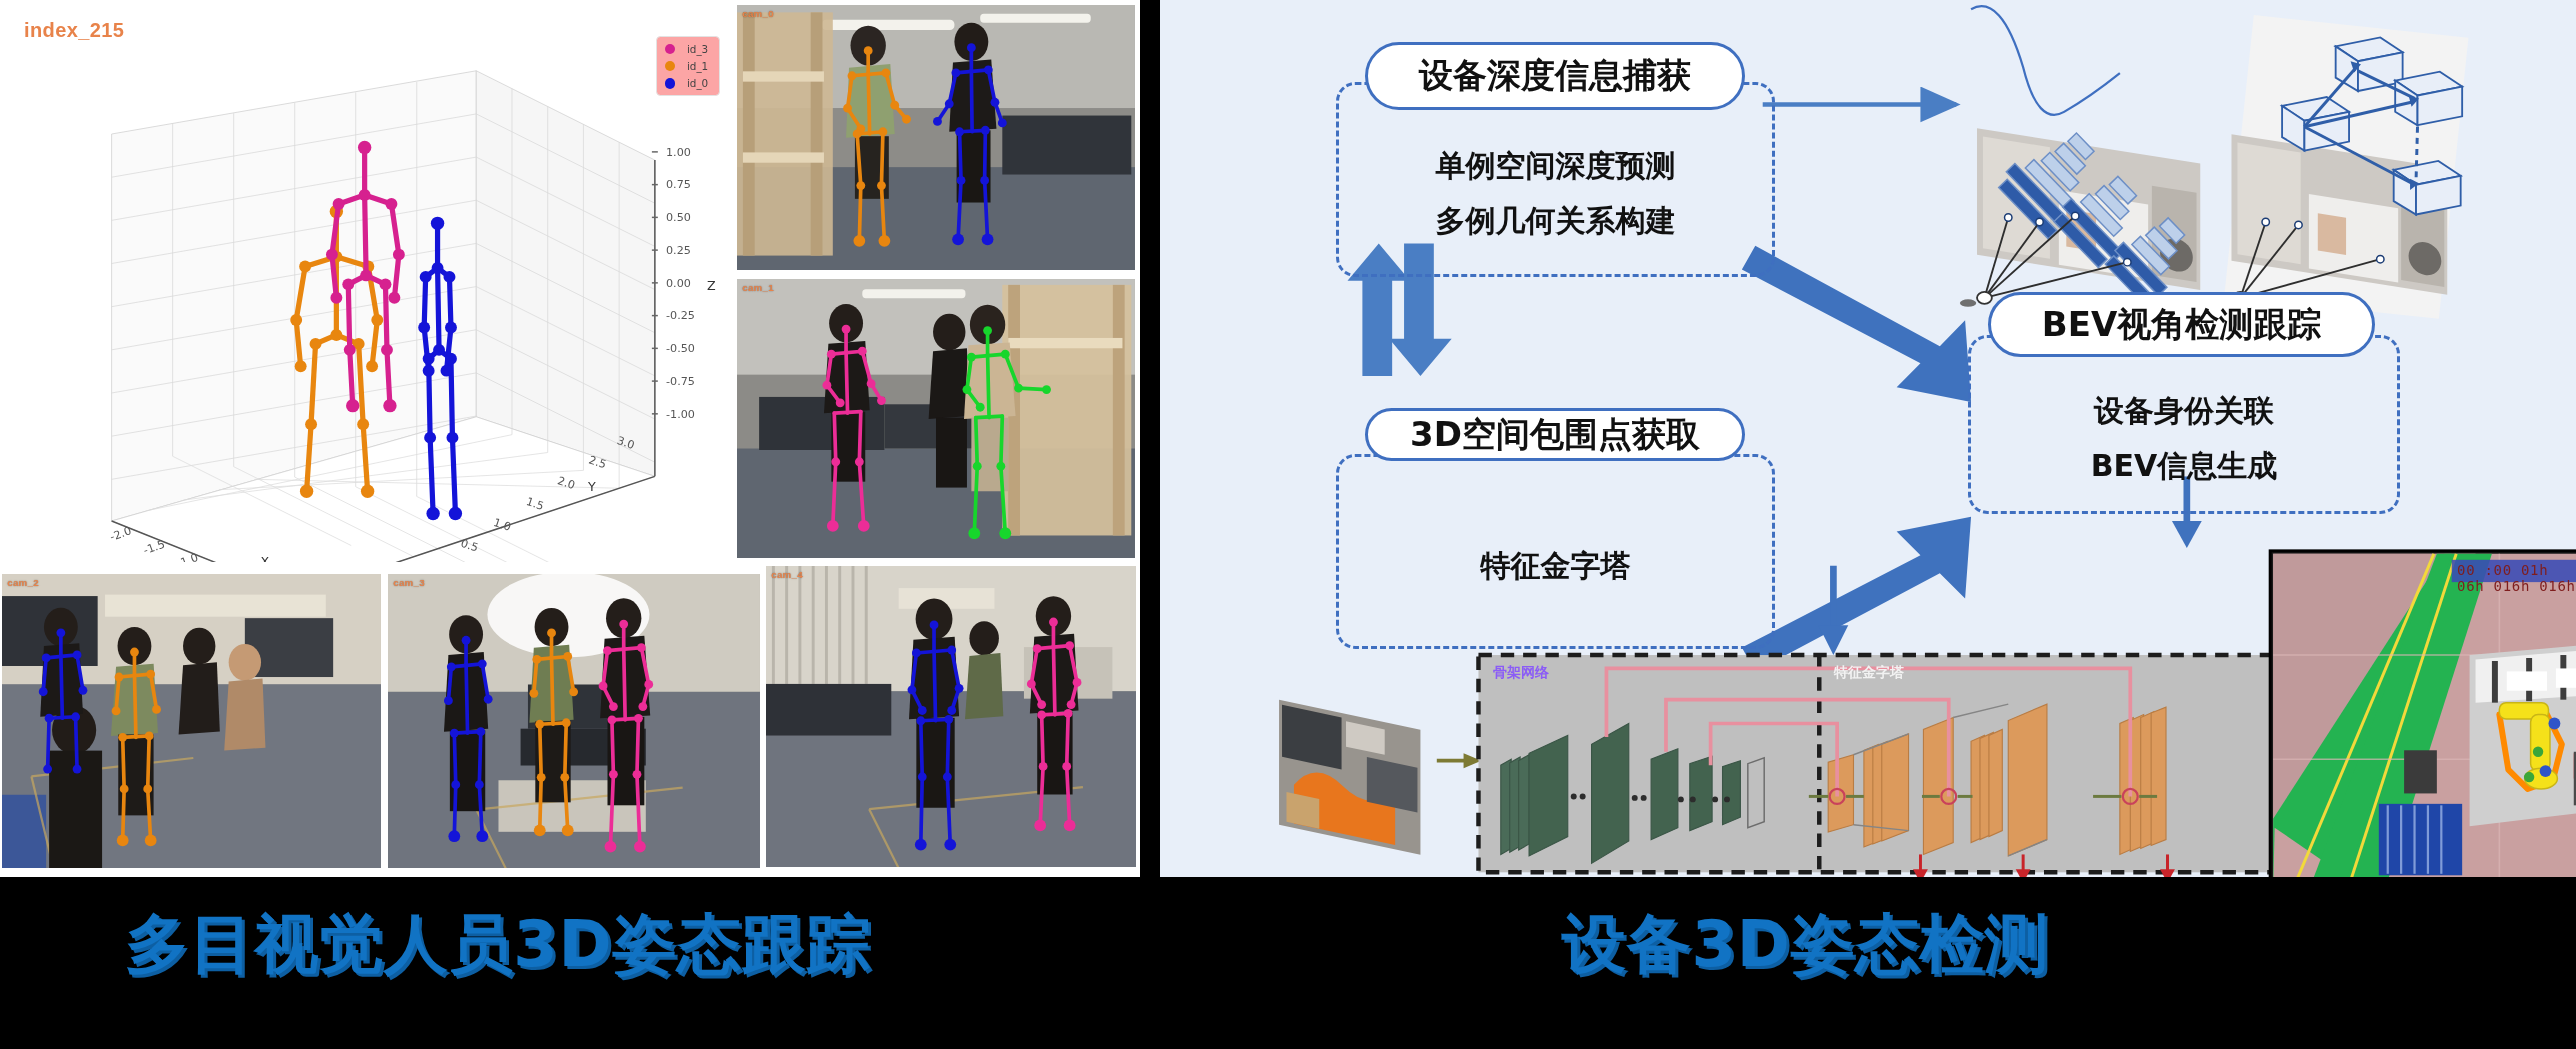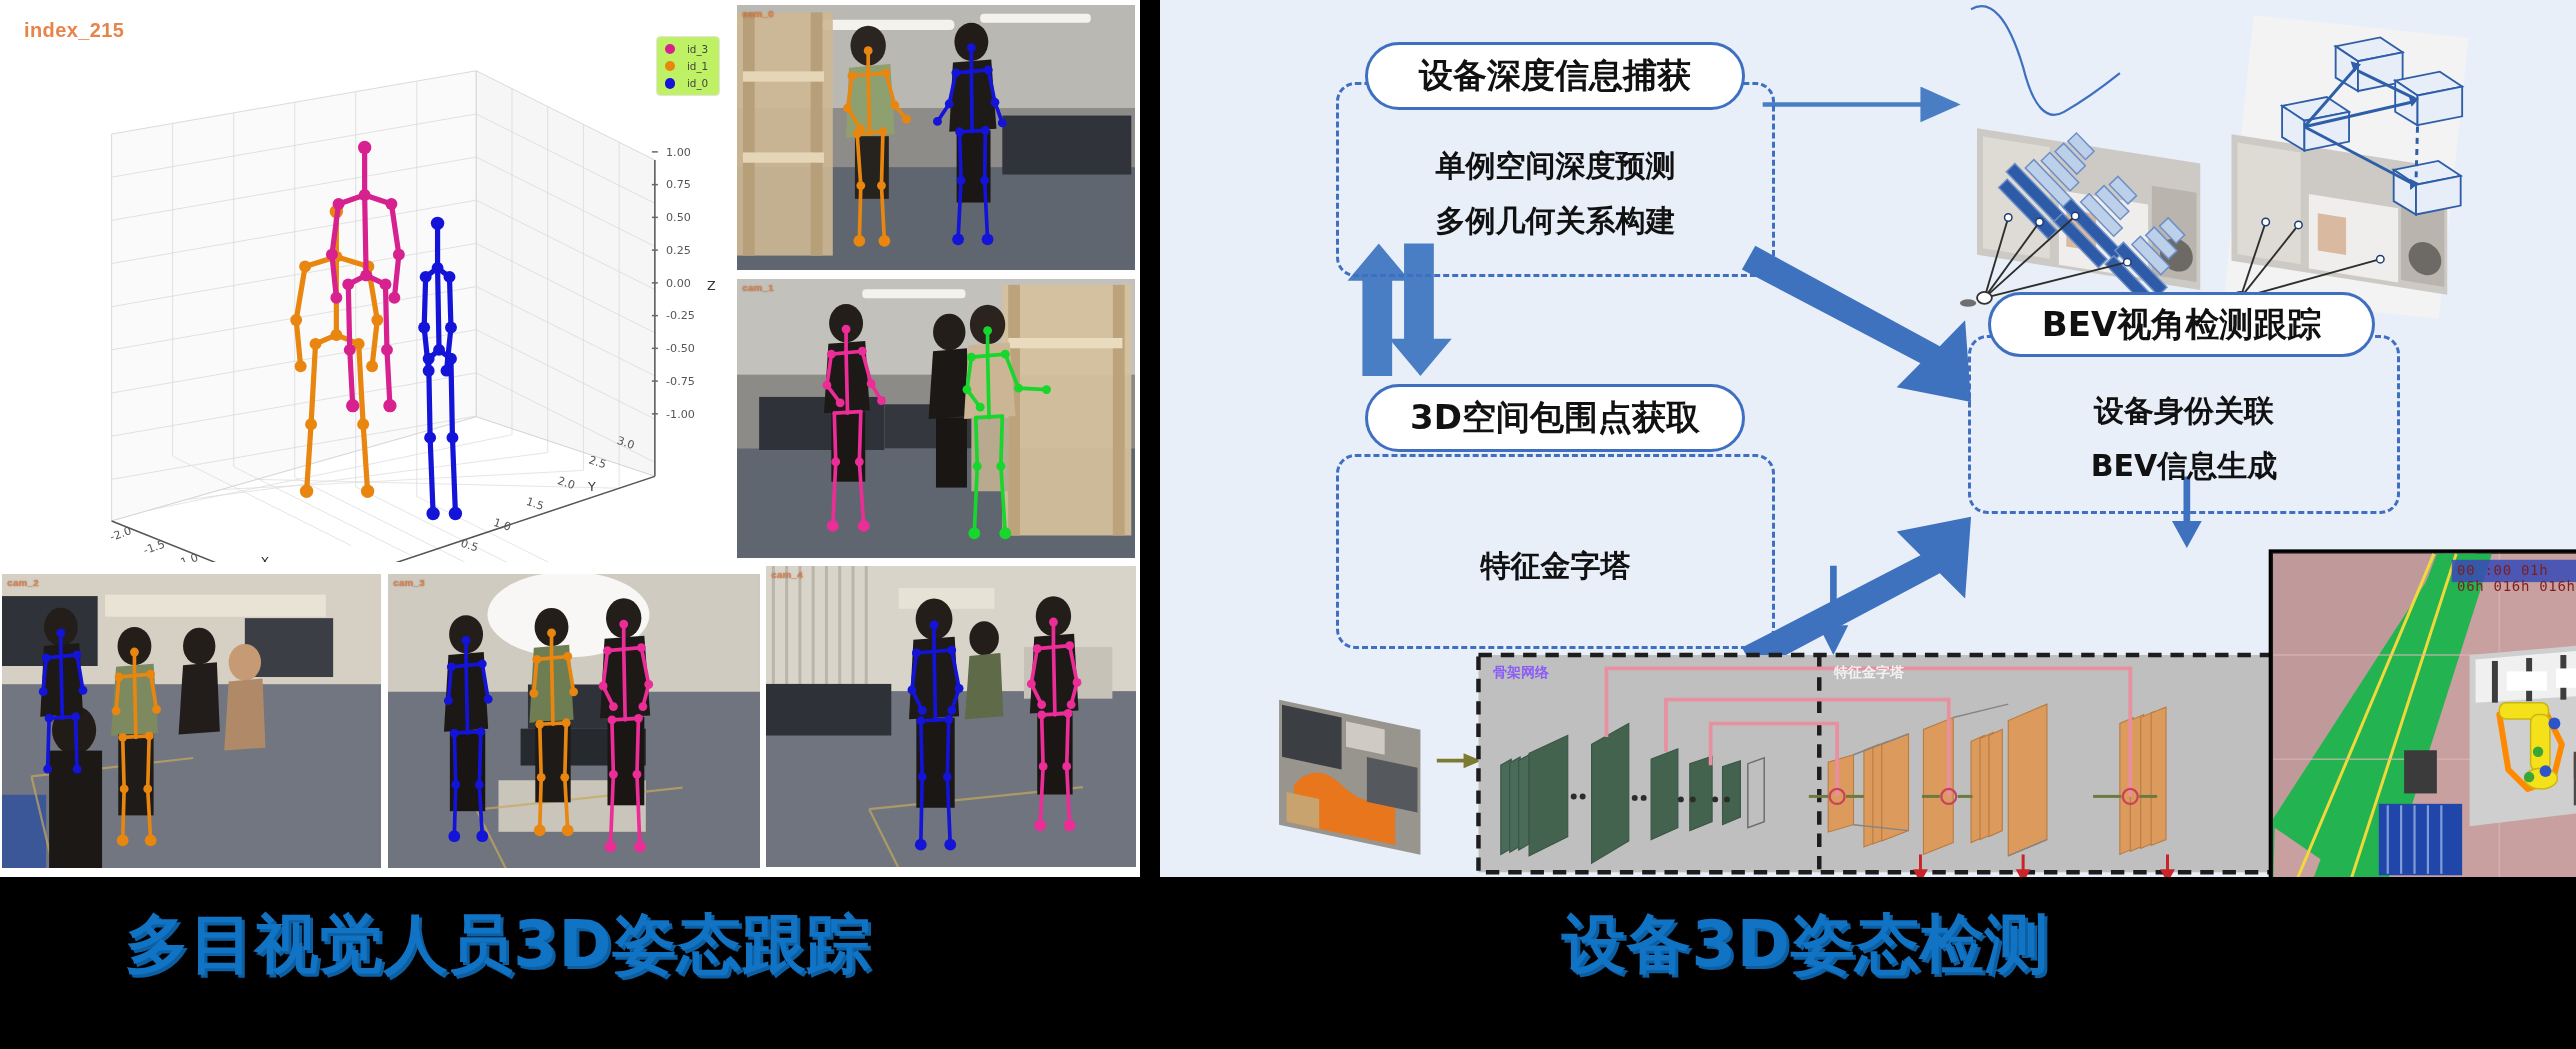--- a/index.html
+++ b/index.html
@@ -20,21 +20,21 @@
   #plot3d {
     position: absolute; left: 0; top: 0; width: 733px; height: 562px;
     background: #ffffff; overflow: hidden;
   }
   #plot-title {
     position: absolute; left: 24px; top: 19.4px;
     font-size: 20px; font-weight: 600; color: #e8834a; letter-spacing: 0.4px;
   }
   #plot-legend {
     position: absolute; right: 13.4px; top: 36px;
-    background: #bef264; border: 0.7px solid #e3e3e3; border-radius: 4.5px;
+    background: #fca5a5; border: 0.7px solid #e3e3e3; border-radius: 4.5px;
     padding: 6px 10.4px 6px 7.4px; display: flex; flex-direction: column; gap: 5.2px;
   }
   .legend-row { display: flex; align-items: center; gap: 12px; }
   .legend-dot { width: 10.4px; height: 10.4px; border-radius: 50%; flex: 0 0 auto; }
   .legend-label { font-size: 10.4px; color: #444; font-family: "DejaVu Sans", sans-serif; }
   #plot-canvas { position: absolute; left: 0; top: 0; width: 733px; height: 562px; }
 
   
   .photo { position: absolute; overflow: hidden; background: #7f1d1d; border: 2.2px solid #fff; }
   .ph-label {
@@ -1107,21 +1107,21 @@
     </svg>
 
     <div class="group-box" style="left:176px; top:82px; width:439px; height:195px;"></div>
     <div class="pill" style="left:205px; top:36px; width:380px; height:68px; font-size:34px;margin-top:6px;">设备深度信息捕获</div>
     <div class="gb-lines" style="left:176px; top:116px; width:439px; height:156px; font-size:30px;">
       <span>单例空间深度预测</span>
       <span>多例几何关系构建</span>
     </div>
 
     <div class="group-box" style="left:176px; top:454px; width:439px; height:195px;"></div>
-    <div class="pill" style="left:205px; top:384px; width:380px; height:68px; font-size:34px;">3D空间包围点获取</div>
+    <div class="pill" style="left:205px; top:408px; width:380px; height:53px; font-size:34px;">3D空间包围点获取</div>
     <div class="gb-lines" style="left:176px; top:488px; width:439px; height:156px; font-size:30px;">
       <span>特征金字塔</span>
     </div>
 
     <div class="group-box" style="left:808px; top:335px; width:432px; height:179px;"></div>
     <div class="pill" style="left:828px; top:292px; width:387px; height:65px; font-size:34px;">BEV视角检测跟踪</div>
     <div class="gb-lines" style="left:808px; top:366px; width:432px; height:146px; font-size:30px;">
       <span>设备身份关联</span>
       <span>BEV信息生成</span>
     </div>

